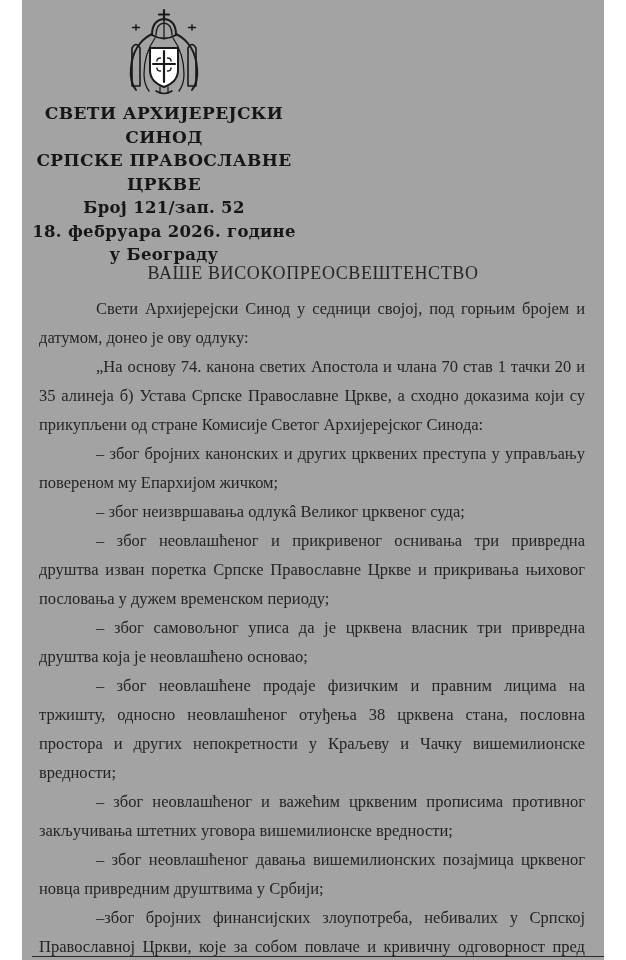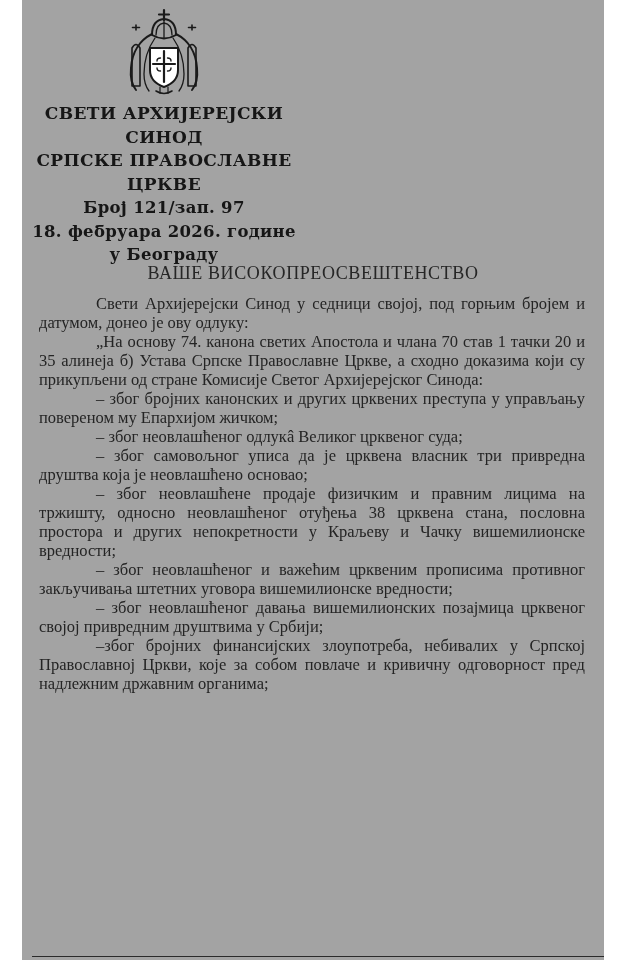--- a/index.html
+++ b/index.html
@@ -42,21 +42,21 @@
   }
 
   
   .doc-body {
     position:absolute; top:294px; left:17px; right:19px;
   }
   .doc-body p {
     margin:0;
     font-family:"Liberation Serif", serif;
     font-size:16.5px;
-    line-height:19px;
+    line-height:29px;
     text-align:justify;
     text-indent:57px;
     color:#242424;
   }
 
   
   .bottom-rule {
     position:absolute; left:10px; right:0; bottom:3px;
     border-top:1.6px solid #2a2a2a;
   }
@@ -95,34 +95,35 @@
         <path d="M59.5 50 Q63 50 63 53" stroke-width="1.4"></path>
         <path d="M52.5 63 Q49 63 49 60" stroke-width="1.4"></path>
         <path d="M59.5 63 Q63 63 63 60" stroke-width="1.4"></path>
 
         <path d="M48 83 Q56 88 64 83" stroke-width="1.6"></path>
         <path d="M52 79 V85 M60 79 V85" stroke-width="1.2"></path>
       </svg>
     </div>
     <div class="lh-line lh-org">СВЕТИ АРХИЈЕРЕЈСКИ СИНОД</div>
     <div class="lh-line lh-org">СРПСКЕ ПРАВОСЛАВНЕ ЦРКВЕ</div>
-    <div class="lh-line lh-small">Број 121/зап. 97</div>
+    <div class="lh-line lh-small">Број 121/зап. 52</div>
     <div class="lh-line lh-small">18. фебруара 2026. године</div>
     <div class="lh-line lh-small">у Београду</div>
   </header>
 
   <h1 class="salutation">ВАШЕ ВИСОКОПРЕОСВЕШТЕНСТВО</h1>
 
   <main class="doc-body">
     <p>Свети Архијерејски Синод у седници својој, под горњим бројем и датумом, донео је ову одлуку:</p>
     <p>„На основу 74. канона светих Апостола и члана 70 став 1 тачки 20 и 35 алинеја б) Устава Српске Православне Цркве, а сходно доказима који су прикупљени од стране Комисије Светог Архијерејског Синода:</p>
     <p>– због бројних канонских и других црквених преступа у управљању повереном му Епархијом жичком;</p>
-    <p>– због неовлашћеног одлукâ Великог црквеног суда;</p>
+    <p>– због неизвршавања одлукâ Великог црквеног суда;</p>
+    <p>– због неовлашћеног и прикривеног оснивања три привредна друштва изван поретка Српске Православне Цркве и прикривања њиховог пословања у дужем временском периоду;</p>
     <p>– због самовољног уписа да је црквена власник три привредна друштва која је неовлашћено основао;</p>
     <p>– због неовлашћене продаје физичким и правним лицима на тржишту, односно неовлашћеног отуђења 38 црквена стана, пословна простора и других непокретности у Краљеву и Чачку вишемилионске вредности;</p>
     <p>– због неовлашћеног и важећим црквеним прописима противног закључивања штетних уговора вишемилионске вредности;</p>
-    <p>– због неовлашћеног давања вишемилионских позајмица црквеног својој привредним друштвима у Србији;</p>
+    <p>– због неовлашћеног давања вишемилионских позајмица црквеног новца привредним друштвима у Србији;</p>
     <p>–због бројних финансијских злоупотреба, небивалих у Српској Православној Цркви, које за собом повлаче и кривичну одговорност пред надлежним државним органима;</p>
   </main>
 
   <div class="bottom-rule"></div>
 
 </div>
 
 </body></html>

